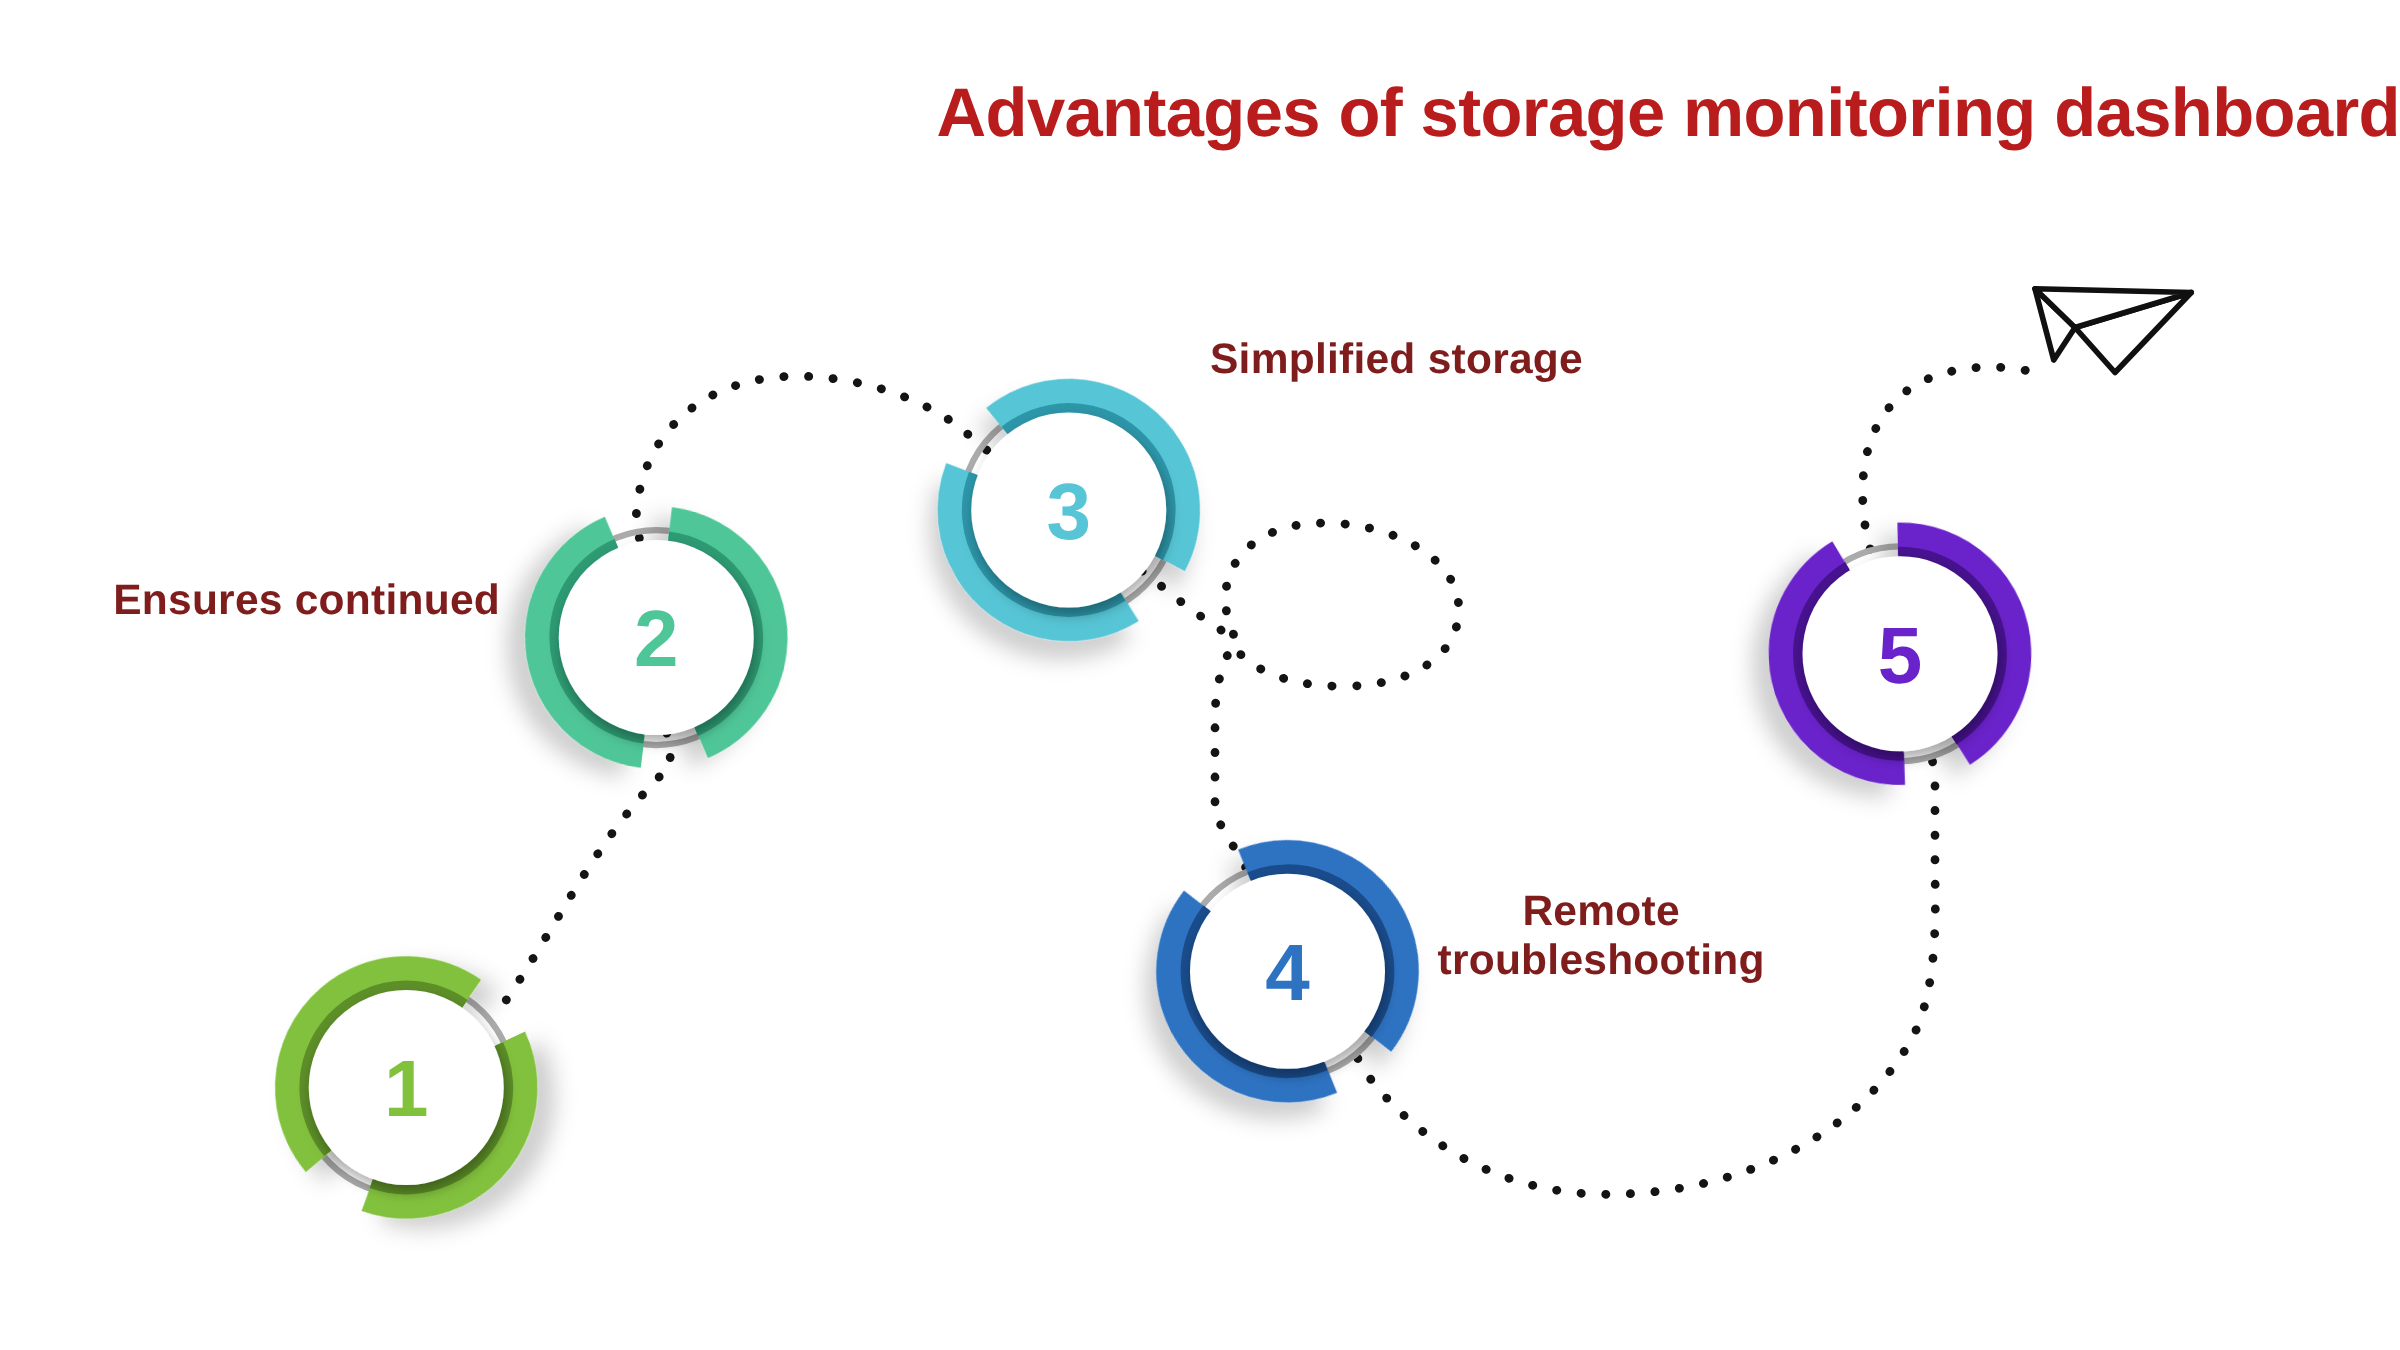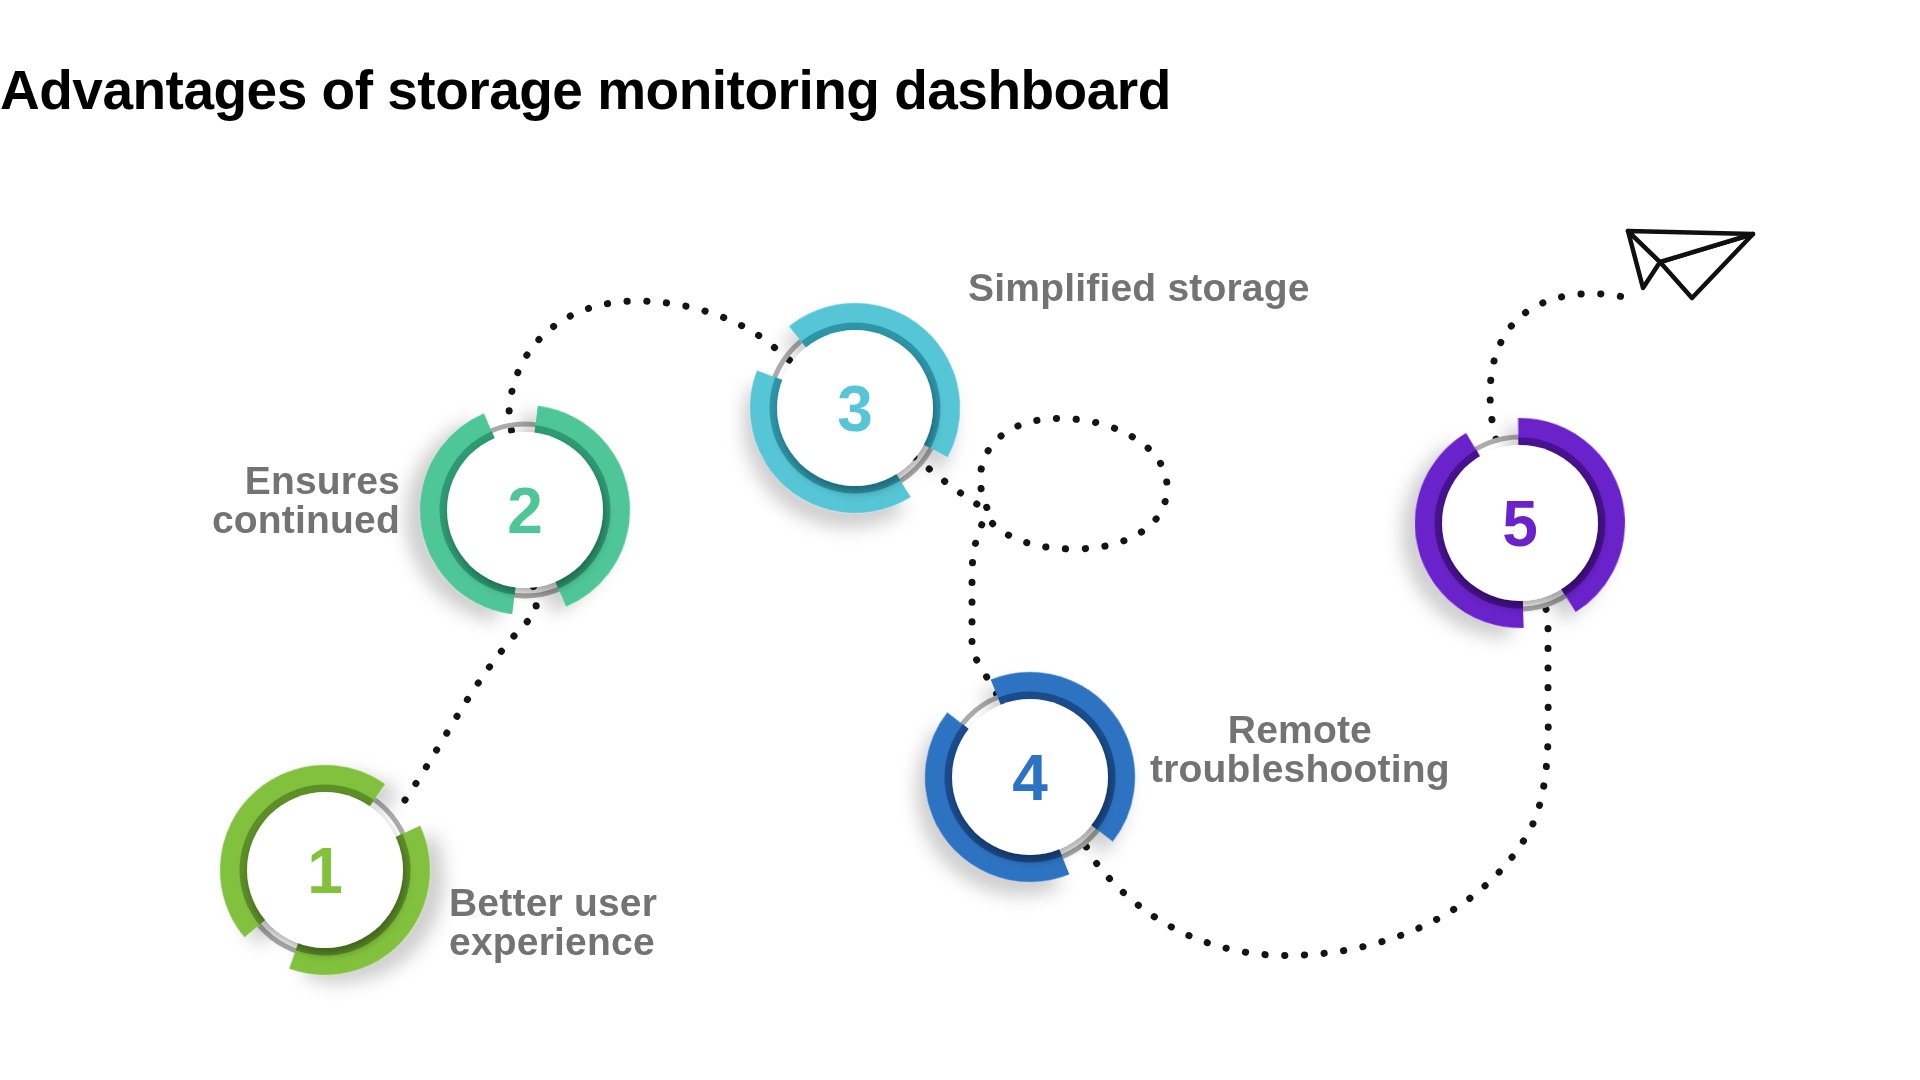--- a/index.html
+++ b/index.html
@@ -7,33 +7,33 @@
     position:relative;
     width:1920px;height:1080px;
     overflow:hidden;
     background:#ffffff;
     font-family:"Liberation Sans", sans-serif;
   }
   .title{
     position:absolute;
     left:0; right:0; top:58px;
     margin:0;
-    text-align:left;
+    text-align:right;
     font-size:55px;
     font-weight:800;
     letter-spacing:-0.5px;
-    color:#000000;
+    color:#b91c1c;
   }
   .diagram-svg{position:absolute;left:0;top:0;}
   .step-label{
     position:absolute;
-    font-size:39px;
+    font-size:34px;
     font-weight:700;
     line-height:39px;
-    color:#737373;
+    color:#7f1d1d;
     letter-spacing:0.2px;
   }
   .step-label span{display:block;}
   .label-1{left:449px;top:883px;}
   .label-2{left:75px;width:325px;top:461px;text-align:right;}
   .label-3{left:968px;top:268px;}
   .label-4{left:1150px;top:710px;text-align:center;}
   .label-5{left:1592px;top:626px;}
   .num{
     font-family:"Liberation Sans", sans-serif;
@@ -120,24 +120,20 @@
       <text class="num" x="1520" y="546" text-anchor="middle" fill="#6A22CA">5</text>
     </g>
 
     <g fill="#ffffff" stroke="#101010" stroke-width="4.5" stroke-linejoin="round">
       <polygon points="1660,262 1753,234 1692,298"></polygon>
       <polygon points="1628,231 1660,262 1643,288"></polygon>
       <polygon points="1628,231 1753,234 1660,262"></polygon>
     </g>
   </svg>
 
-  <div class="step-label label-1">
-    <span>Better user</span>
-    <span>experience</span>
-  </div>
   <div class="step-label label-2">
     <span>Ensures continued</span>
   </div>
   <div class="step-label label-3">
     <span>Simplified storage</span>
   </div>
   <div class="step-label label-4">
     <span>Remote</span>
     <span>troubleshooting</span>
   </div>

